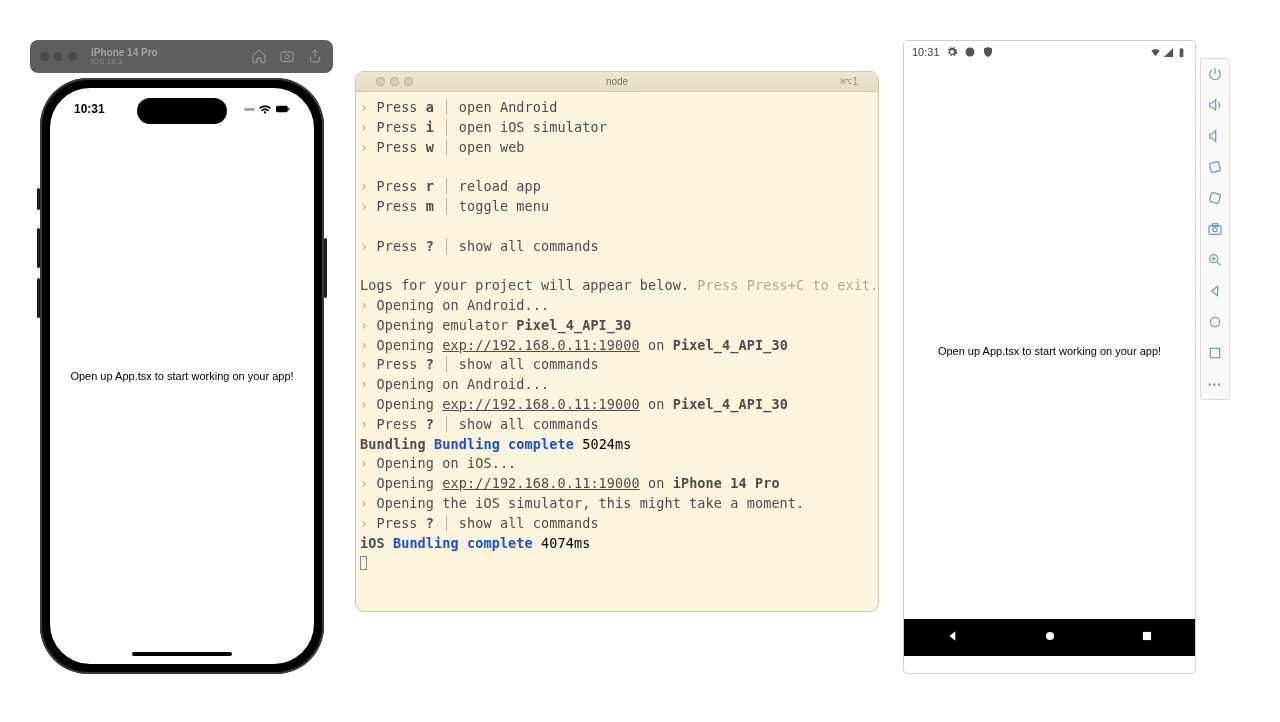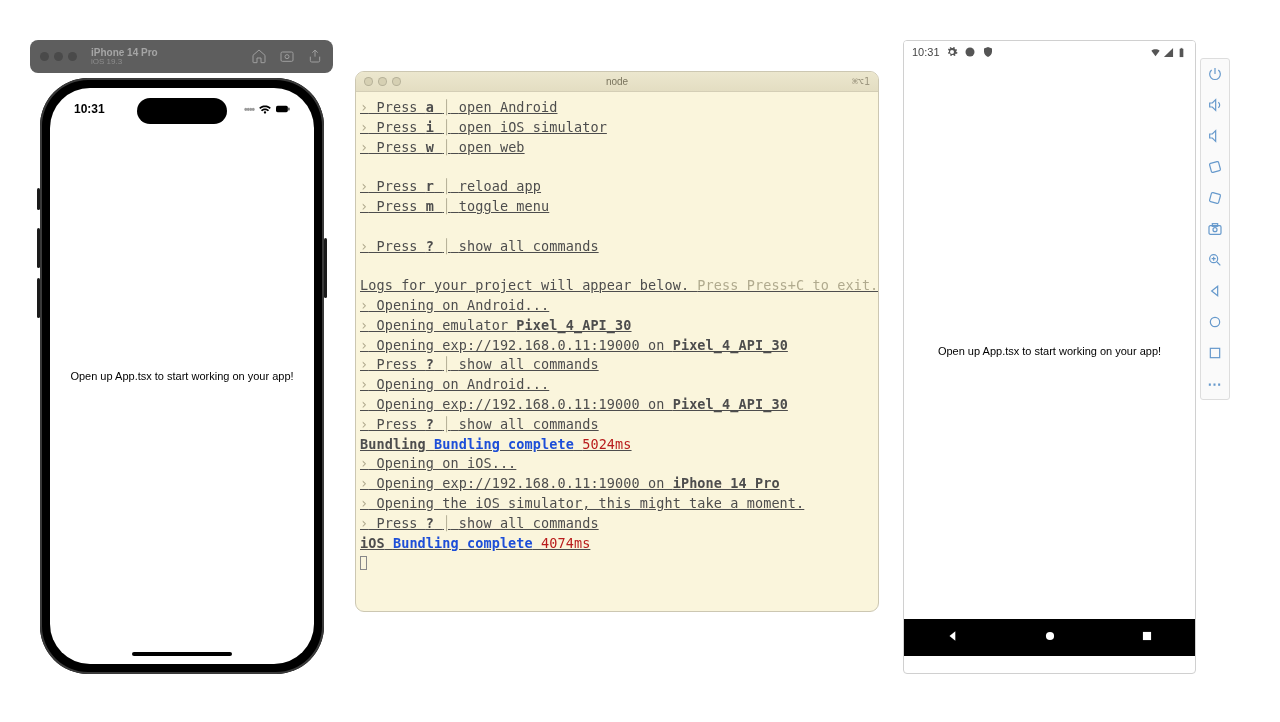--- a/index.html
+++ b/index.html
@@ -104,21 +104,21 @@
   border-radius: 9px;
   border: 1px solid #ccc7b2;
   overflow: hidden;
   font-family: "SF Mono", ui-monospace, Menlo, Consolas, monospace;
 }
 .terminal .t-header {
   height: 20px;
   background: linear-gradient(#ece7ce, #e3ddc2);
   border-bottom: 1px solid #d4ceb6;
   display: flex; align-items: center;
-  padding: 0 8px;
+  padding: 0 20px;
   position: relative;
 }
 .terminal .t-traffic { display: flex; gap: 5px; }
 .terminal .t-traffic span {
   width: 9px; height: 9px; border-radius: 50%;
   border: 0.5px solid rgba(0,0,0,0.15);
 }
 .terminal .t-traffic .r { background: #d6d0b3; }
 .terminal .t-traffic .y { background: #d6d0b3; }
 .terminal .t-traffic .g { background: #d6d0b3; }
@@ -131,29 +131,28 @@
 .terminal .t-right {
   margin-left: auto; font-size: 10px; color: #9e9881;
 }
 .terminal .t-body {
   padding: 6px 4px;
   font-size: 13.5px;
   line-height: 19.8px;
   color: #4d4d4d;
   white-space: pre;
   letter-spacing: 0.1px;
-  text-decoration: underline;
 }
 .terminal .sep { color: #b8b39a; }
 .terminal .cmd { color: #4d4d4d; }
 .terminal .faint { color: #b0aa8e; }
 .terminal .url { text-decoration: underline; }
 .terminal .bold { font-weight: 600; }
 .terminal .olive { color: #1d4ed8; font-weight: 600; }
-.terminal .gray { color: #b91c1c; }
+.terminal .gray { color: #000000; }
 .terminal .cursor {
   display: inline-block; width: 7px; height: 14px;
   border: 1px solid #888; vertical-align: middle;
 }
 
 
 .android {
   position: absolute;
   left: 903px; top: 40px;
   width: 293px; height: 634px;

